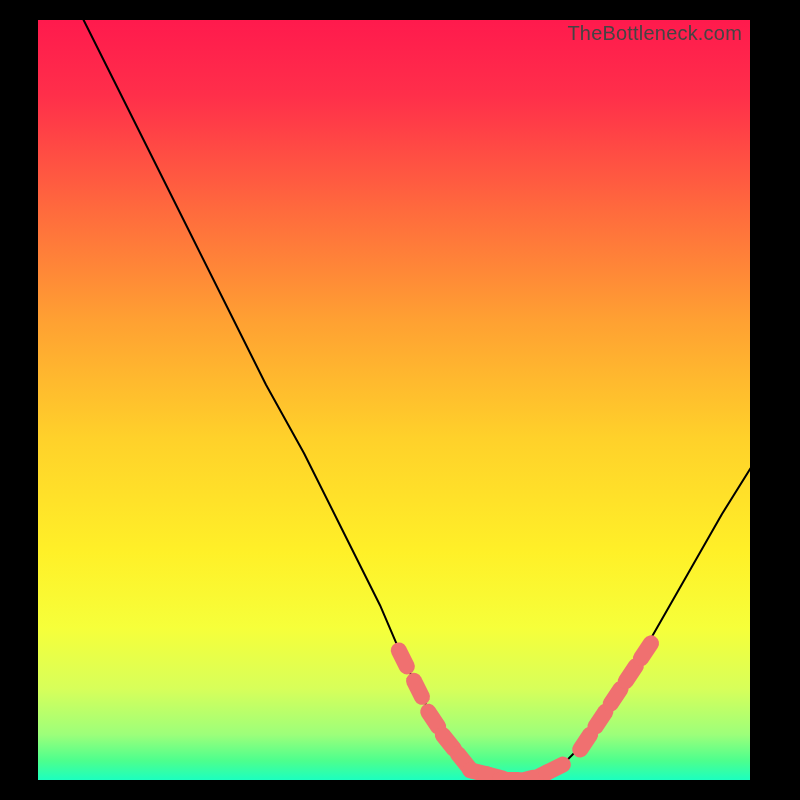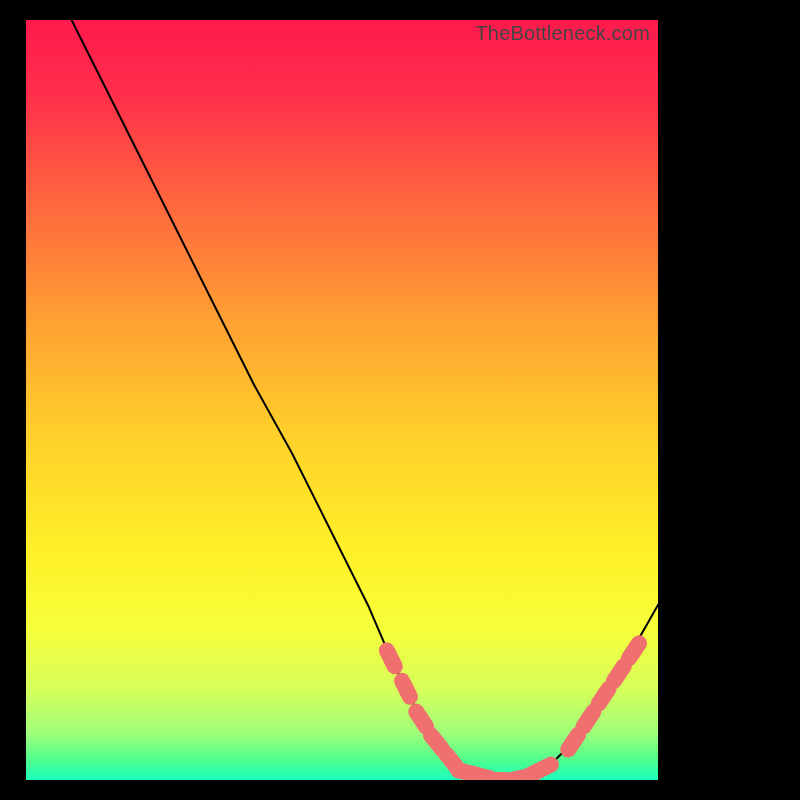--- a/index.html
+++ b/index.html
@@ -15,23 +15,23 @@
     position: absolute;
     top: 0;
     left: 0;
     width: 800px;
     height: 800px;
     background: #000;
   }
   .plot-area {
     position: absolute;
     
-    left: 26px;
+    left: 38px;
     top: 20px;
-    width: 632px;
+    width: 712px;
     height: 760px;
     overflow: hidden;
   }
   .watermark {
     position: absolute;
     top: 2px;
     right: 8px;
     color: #444;
     font-size: 20px;
     font-weight: 500;

